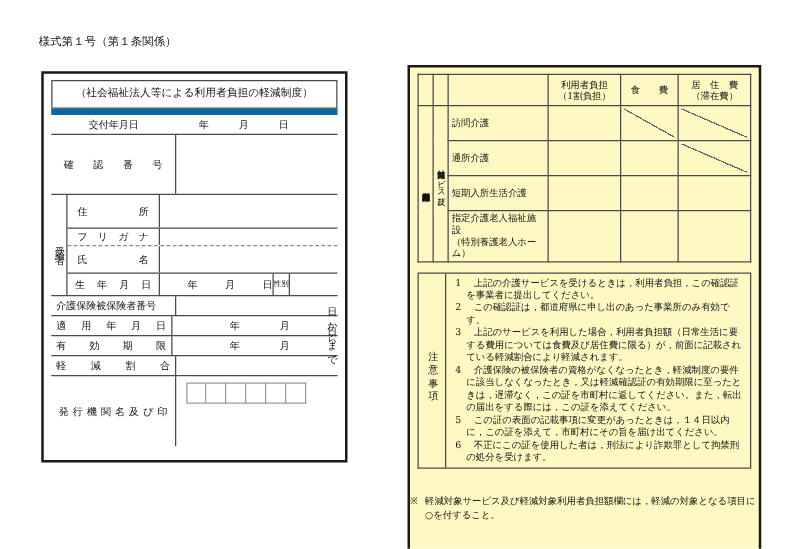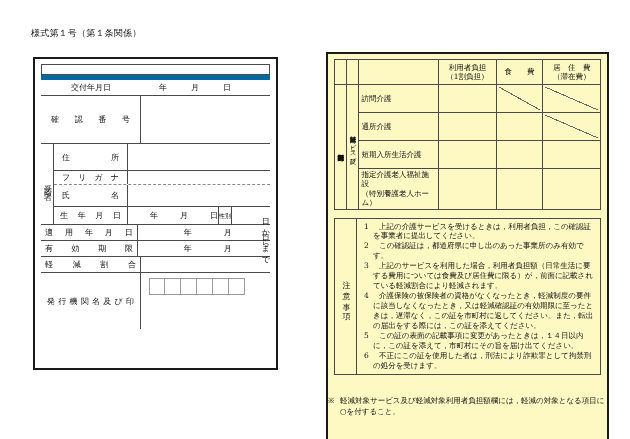--- a/index.html
+++ b/index.html
@@ -251,20 +251,21 @@
 
   <div class="abs" id="form-number">様式第１号（第１条関係）</div>
 
   <div class="abs side-caption" id="front-caption">（表　面）</div>
 
   <div class="abs side-caption" id="back-caption">（裏　面）</div>
 
   <div class="abs" id="front-box">
 
     <div id="title-block">
+      <div class="t2">（社会福祉法人等による利用者負担の軽減制度）</div>
     </div>
 
     <div id="front-inner">
 
       <div class="frow" id="row-issue">
         <div class="cell-lab">交付年月日</div>
         <div class="dparts">
           <span class="dp" style="margin-left:18px">年</span>
           <span class="dp" style="margin-left:24px">月</span>
           <span class="dp" style="margin-left:24px">日</span>
@@ -338,20 +339,24 @@
             <div id="gender-lab">
               <span>性</span>
               <span>別</span>
             </div>
             <div id="gender-val"></div>
           </div>
 
         </div>
       </div>
 
+      <div class="frow srow">
+        <div class="cell-lab">介護保険被保険者番号</div>
+        <div class="cell-val"></div>
+      </div>
 
       <div class="frow srow">
         <div class="cell-lab">
           <span class="spread">
               <span>適</span>
               <span>用</span>
               <span>年</span>
               <span>月</span>
               <span>日</span>
             </span>

